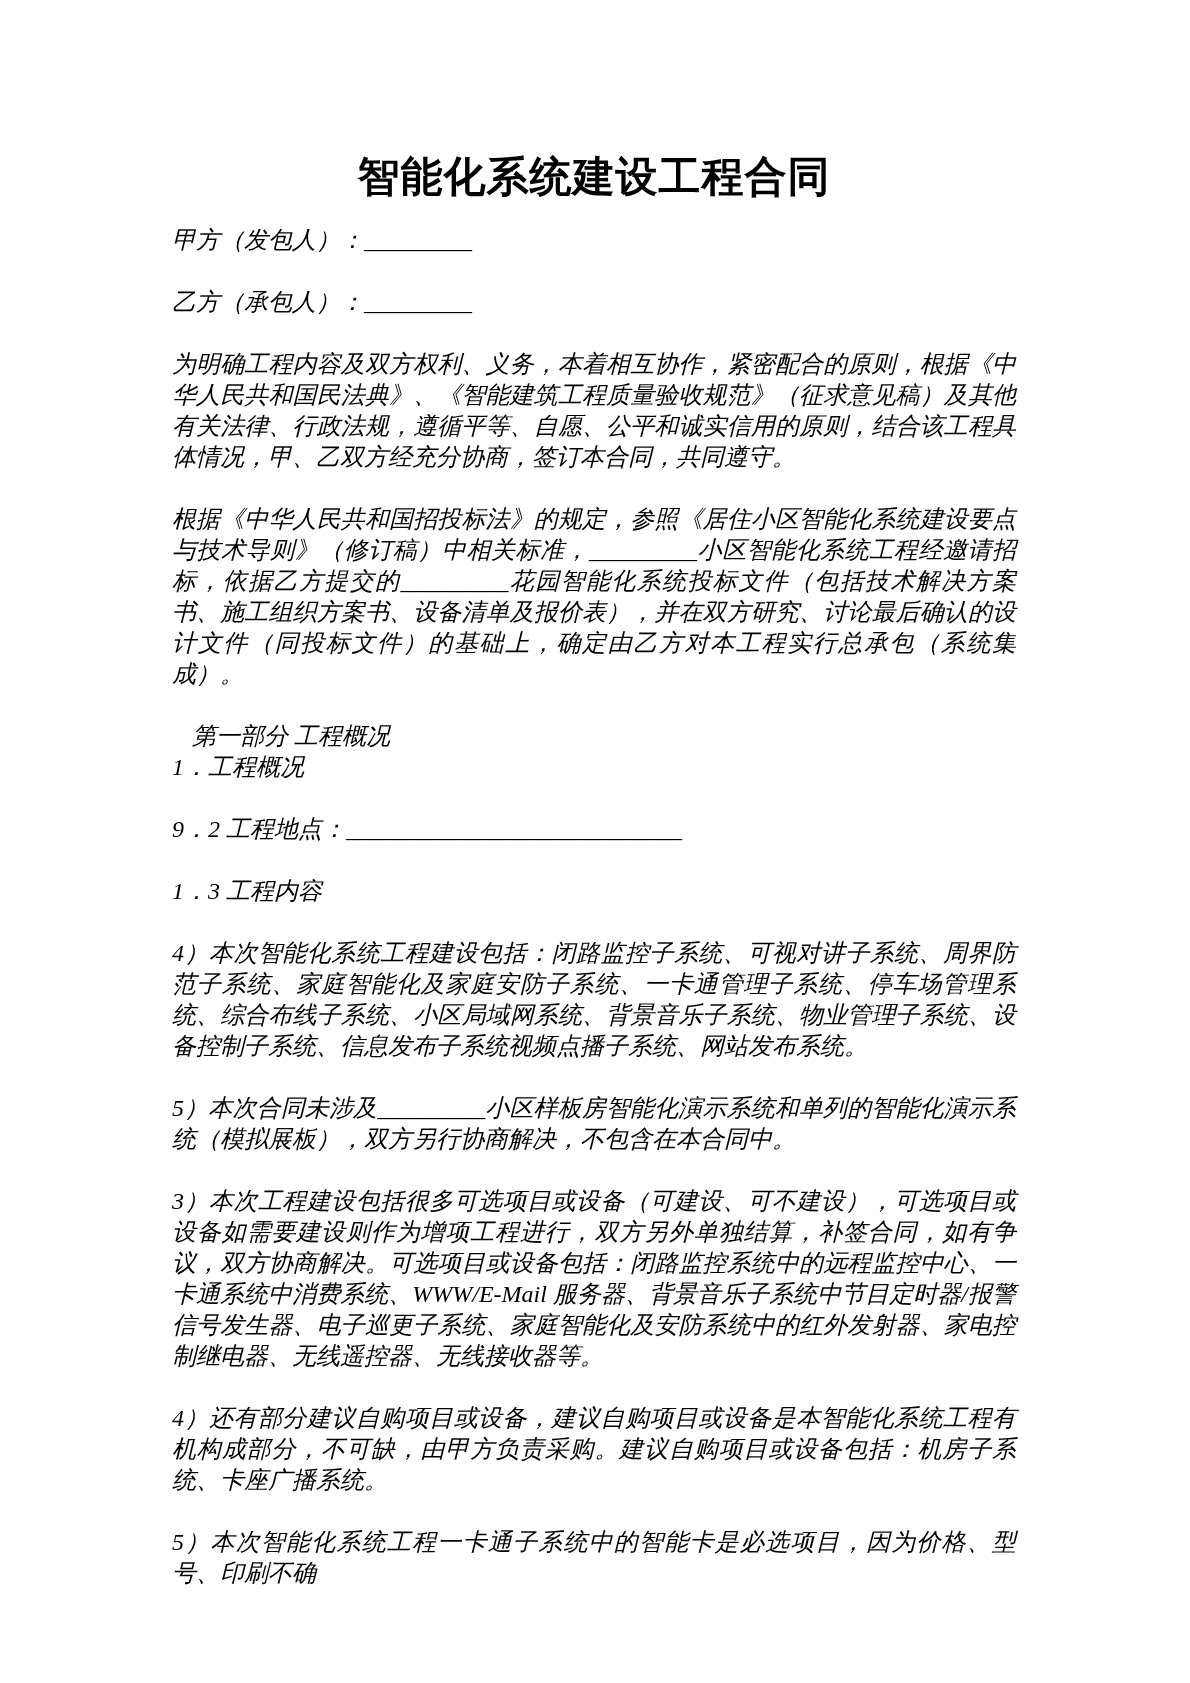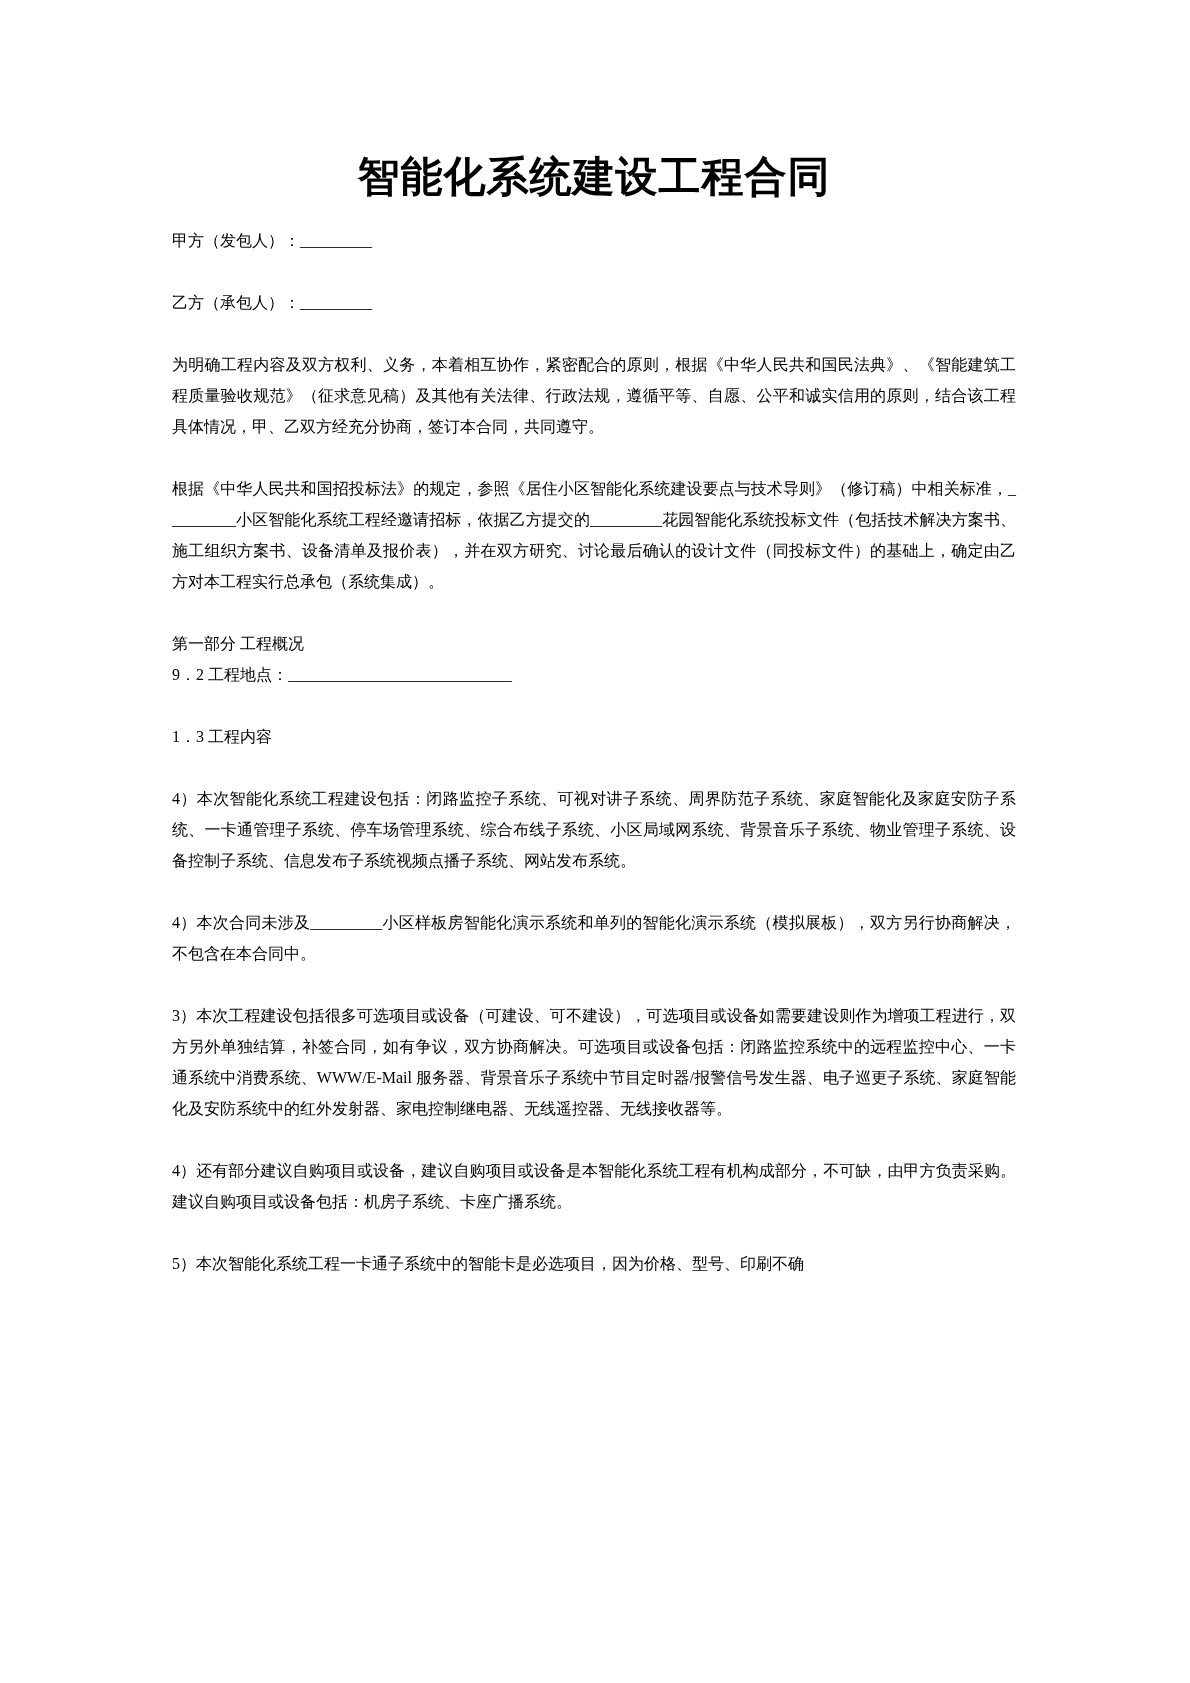--- a/index.html
+++ b/index.html
@@ -22,56 +22,59 @@
   .doc-title {
     font-size: 42px;
     font-weight: bold;
     line-height: 55px;
     text-align: center;
     margin: 0 0 20px 0;
     letter-spacing: 1px;
     white-space: nowrap;
   }
   .para {
-    font-size: 16px;
+    font-size: 24px;
     line-height: 31px;
     margin: 0 0 31px 0;
     text-align: justify;
     word-break: break-all;
+    font-style: italic;
   }
   .para.tight {
     margin-bottom: 0;
+    margin-left: 20px;
   }
 </style>
 </head>
 <body>
 
 <div class="page">
 
   <h1 class="doc-title">智能化系统建设工程合同</h1>
 
   <p class="para">甲方（发包人）：_________</p>
 
   <p class="para">乙方（承包人）：_________</p>
 
   <p class="para">为明确工程内容及双方权利、义务，本着相互协作，紧密配合的原则，根据《中华人民共和国民法典》、《智能建筑工程质量验收规范》（征求意见稿）及其他有关法律、行政法规，遵循平等、自愿、公平和诚实信用的原则，结合该工程具体情况，甲、乙双方经充分协商，签订本合同，共同遵守。</p>
 
   <p class="para">根据《中华人民共和国招投标法》的规定，参照《居住小区智能化系统建设要点与技术导则》（修订稿）中相关标准，_________小区智能化系统工程经邀请招标，依据乙方提交的_________花园智能化系统投标文件（包括技术解决方案书、施工组织方案书、设备清单及报价表），并在双方研究、讨论最后确认的设计文件（同投标文件）的基础上，确定由乙方对本工程实行总承包（系统集成）。</p>
 
   <p class="para tight">第一部分 工程概况</p>
 
+  <p class="para">1．工程概况</p>
 
 
   <p class="para">9．2 工程地点：____________________________</p>
 
   <p class="para">1．3 工程内容</p>
 
   <p class="para">4）本次智能化系统工程建设包括：闭路监控子系统、可视对讲子系统、周界防范子系统、家庭智能化及家庭安防子系统、一卡通管理子系统、停车场管理系统、综合布线子系统、小区局域网系统、背景音乐子系统、物业管理子系统、设备控制子系统、信息发布子系统视频点播子系统、网站发布系统。</p>
 
-  <p class="para">4）本次合同未涉及_________小区样板房智能化演示系统和单列的智能化演示系统（模拟展板），双方另行协商解决，不包含在本合同中。</p>
+  <p class="para">5）本次合同未涉及_________小区样板房智能化演示系统和单列的智能化演示系统（模拟展板），双方另行协商解决，不包含在本合同中。</p>
 
   <p class="para">3）本次工程建设包括很多可选项目或设备（可建设、可不建设），可选项目或设备如需要建设则作为增项工程进行，双方另外单独结算，补签合同，如有争议，双方协商解决。可选项目或设备包括：闭路监控系统中的远程监控中心、一卡通系统中消费系统、WWW/E-Mail 服务器、背景音乐子系统中节目定时器/报警信号发生器、电子巡更子系统、家庭智能化及安防系统中的红外发射器、家电控制继电器、无线遥控器、无线接收器等。</p>
 
   <p class="para">4）还有部分建议自购项目或设备，建议自购项目或设备是本智能化系统工程有机构成部分，不可缺，由甲方负责采购。建议自购项目或设备包括：机房子系统、卡座广播系统。</p>
 
   <p class="para">5）本次智能化系统工程一卡通子系统中的智能卡是必选项目，因为价格、型号、印刷不确</p>
 
 </div>
 
 </body></html>

